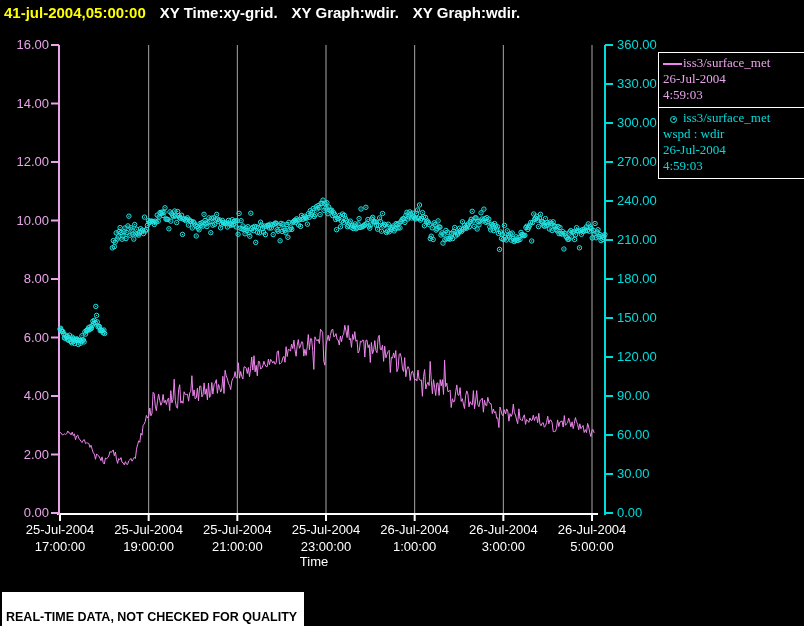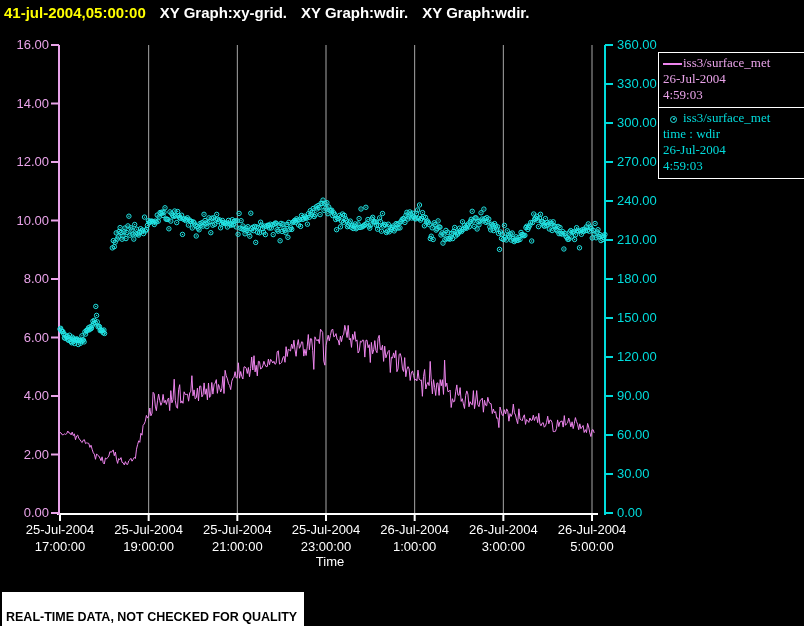--- a/index.html
+++ b/index.html
@@ -11,21 +11,21 @@
   }
   .titlebar{
     position:absolute;left:4px;top:4px;
     font-size:15px;font-weight:bold;white-space:nowrap;
   }
   .titlebar .ts{color:var(--yellow,#ffff00);}
   .titlebar .graph-name{color:var(--white,#fff);margin-left:14px;}
   #plot{position:absolute;left:0;top:0;}
   #plot text{font-family:"Liberation Sans",sans-serif;font-size:13px;}
   .time-label{
-    position:absolute;left:296px;top:554px;width:68px;
+    position:absolute;left:280px;top:554px;width:68px;
     text-align:center;color:var(--white,#fff);font-size:13px;
   }
   .legend{
     position:absolute;left:658px;top:52px;width:145px;
     border-top:1px solid #fff;border-left:1px solid #fff;
     font-size:13px;line-height:16px;
   }
   .legend-entry{border-bottom:1px solid #fff;padding:2px 4px 4px 4px;font-family:Liberation Serif, serif;}
   .legend-row1{white-space:nowrap;}
   .swatch-line{
@@ -44,21 +44,21 @@
   .banner{
     position:absolute;left:2px;top:592px;
     background:var(--banner-bg,#fff);color:var(--banner-text,#000);
     font-size:12.5px;font-weight:bold;padding:18px 7px 2px 4px;white-space:nowrap;
   }
 </style>
 </head>
 <body>
 
 <div class="titlebar">
-  <span class="ts">41-jul-2004,05:00:00</span><span class="graph-name">XY Graph:xy-grid.</span><span class="graph-name">XY Graph:wdir.</span><span class="graph-name">XY Graph:wdir.</span>
+  <span class="ts">41-jul-2004,05:00:00</span><span class="graph-name">XY Time:xy-grid.</span><span class="graph-name">XY Graph:wdir.</span><span class="graph-name">XY Graph:wdir.</span>
 </div>
 
 <svg id="plot" width="804" height="626">
     <g>
       <line x1="148.66666666666666" y1="45" x2="148.66666666666666" y2="513" stroke="#a8a8a8" stroke-width="1"></line>
       <line x1="237.33333333333331" y1="45" x2="237.33333333333331" y2="513" stroke="#a8a8a8" stroke-width="1"></line>
       <line x1="326" y1="45" x2="326" y2="513" stroke="#a8a8a8" stroke-width="1"></line>
       <line x1="414.66666666666663" y1="45" x2="414.66666666666663" y2="513" stroke="#a8a8a8" stroke-width="1"></line>
       <line x1="503.33333333333337" y1="45" x2="503.33333333333337" y2="513" stroke="#a8a8a8" stroke-width="1"></line>
       <line x1="592" y1="45" x2="592" y2="513" stroke="#a8a8a8" stroke-width="1"></line>
@@ -1283,19 +1283,19 @@
 <div class="time-label">Time</div>
 
 <div class="legend">
   <div class="legend-entry" id="legend-wspd" style="color: rgb(233, 163, 233);">
     <div class="legend-row1"><span class="swatch-line"></span><span>iss3/surface_met</span></div>
     <div>26-Jul-2004</div>
     <div>4:59:03</div>
   </div>
   <div class="legend-entry" id="legend-wdir" style="color: rgb(0, 220, 220);">
     <div class="legend-row1"><span class="swatch-circle"></span><span>iss3/surface_met</span></div>
-    <div>time : wdir</div>
+    <div>wspd : wdir</div>
     <div>26-Jul-2004</div>
     <div>4:59:03</div>
   </div>
 </div>
 
 <div class="banner">REAL-TIME DATA, NOT CHECKED FOR QUALITY</div>
 
 </body></html>

